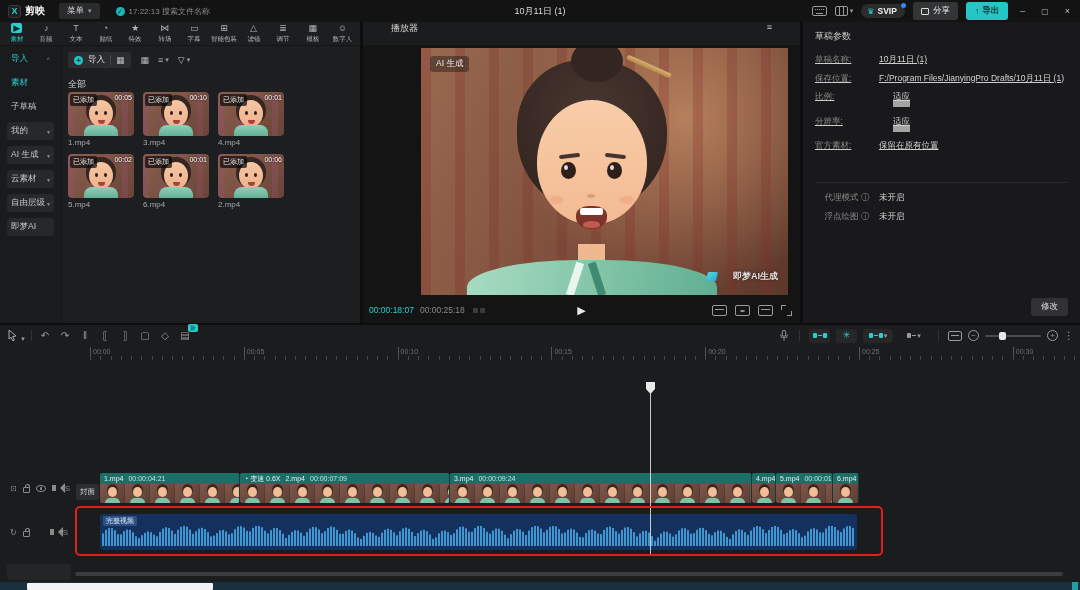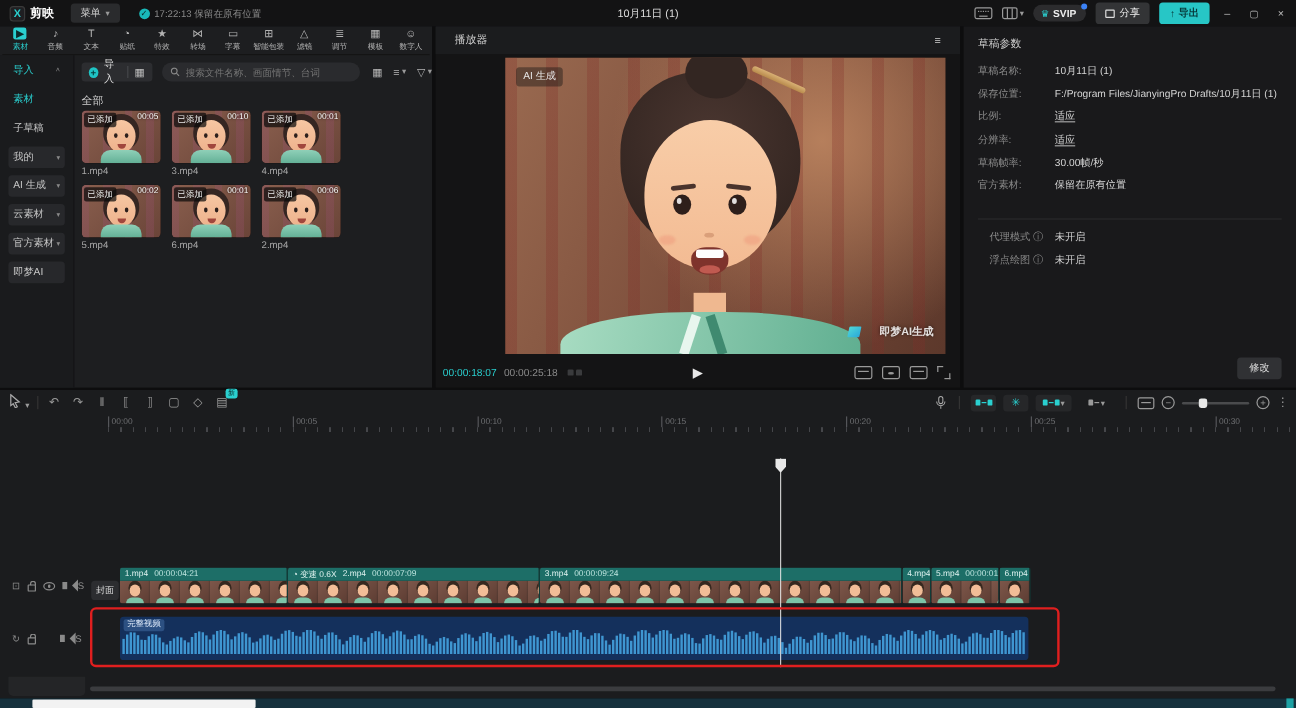--- a/index.html
+++ b/index.html
@@ -71,21 +71,21 @@
   .dur{position:absolute;right:2px;top:2px;color:#fff;font-size:7px;text-shadow:0 0 2px #000;z-index:3;}
   .face-bg{position:absolute;inset:0;background:repeating-linear-gradient(90deg,rgba(150,80,110,.30) 0 6px,rgba(0,0,0,0) 6px 18px),linear-gradient(135deg,#8a5f4e,#6a4438);}
   .mthumb.dark .face-bg{left:18px;right:18px;background:linear-gradient(#6a4438,#4a2f28);}
   .face-hair{position:absolute;left:18px;top:3px;width:30px;height:30px;background:#352622;border-radius:50% 50% 45% 45%;}
   .face-skin{position:absolute;left:21px;top:8px;width:24px;height:27px;background:linear-gradient(#f6c6a2,#eeb28c);border-radius:50%;}
   .face-eyes{position:absolute;left:27px;top:19px;width:3px;height:4px;background:#2c1f1c;border-radius:50%;box-shadow:9px 0 0 #2c1f1c;}
   .face-mouth{position:absolute;left:30px;top:28px;width:7px;height:4px;background:#a0463c;border-radius:0 0 8px 8px;}
   .face-body{position:absolute;left:16px;bottom:0;width:34px;height:11px;background:linear-gradient(#8fd0b8,#63b096);border-radius:8px 8px 0 0;}
 
   
-  .player-header{position:absolute;left:0;top:0;right:0;height:23px;background:#1b1c1e;display:flex;align-items:center;justify-content:space-between;padding:0 16px;font-size:9px;color:#cfcfcf;}
+  .player-header{position:absolute;left:0;top:0;right:0;height:23px;background:#1b1c1e;display:flex;justify-content:space-between;padding:0 28px;font-size:9px;color:#cfcfcf;}
   .video{position:absolute;left:58px;top:26px;width:367px;height:247px;background:#2a1d18;overflow:hidden;}
   .pv-bg{position:absolute;inset:0;background:repeating-linear-gradient(90deg,rgba(130,45,40,.28) 0 10px,rgba(0,0,0,0) 10px 34px),radial-gradient(circle at 72% 28%,#b67f5c 0%,rgba(0,0,0,0) 55%),linear-gradient(115deg,#9a6a50 0%,#7a4c3a 55%,#5c382b 100%);}
   .pv-hair{position:absolute;left:96px;top:12px;width:150px;height:152px;background:radial-gradient(circle at 50% 35%,#4a3630,#2c201c);border-radius:48% 52% 55% 55%;}
   .pv-bun{position:absolute;left:150px;top:-8px;width:52px;height:42px;background:#332622;border-radius:50%;}
   .pv-pin{position:absolute;left:204px;top:16px;width:48px;height:5px;background:linear-gradient(#d8b074,#b88a4c);border-radius:3px;transform:rotate(24deg);}
   .pv-face{position:absolute;left:116px;top:52px;width:110px;height:124px;background:linear-gradient(#f8cda8,#f3bb93);border-radius:50% 50% 48% 48%;}
   .pv-brow{position:absolute;width:21px;height:4px;background:#4a332c;border-radius:2px;}
   .pv-eye{position:absolute;width:15px;height:17px;background:#2e1f1b;border-radius:50%;}
   .pv-eye::after{content:"";position:absolute;left:3px;top:3px;width:4px;height:5px;background:#fff;border-radius:50%;opacity:.85;}
   .pv-nose{position:absolute;left:166px;top:146px;width:8px;height:4px;background:#da9f7a;border-radius:50%;}
@@ -109,25 +109,25 @@
   .pc-right{position:absolute;right:8px;display:flex;gap:8px;align-items:center;}
   .pc-box{width:15px;height:11px;border:1px solid #9a9a9a;border-radius:2px;position:relative;}
   .pc-box::before{content:"";position:absolute;left:2px;top:3px;right:2px;height:1px;background:#9a9a9a;}
   .pc-box.focus::before{left:4px;right:4px;top:4px;height:2px;border-radius:50%;}
   .pc-exp{width:11px;height:11px;position:relative;}
   .pc-exp::before{content:"";position:absolute;left:0;top:0;width:4px;height:4px;border-left:1px solid #9a9a9a;border-top:1px solid #9a9a9a;}
   .pc-exp::after{content:"";position:absolute;right:0;bottom:0;width:4px;height:4px;border-right:1px solid #9a9a9a;border-bottom:1px solid #9a9a9a;}
 
   
   .params-header{position:absolute;left:12px;top:8px;font-size:9px;color:#cfcfcf;}
-  .prows{position:absolute;left:12px;top:32px;right:4px;}
+  .prows{position:absolute;left:12px;top:32px;right:4px;text-decoration:underline;}
   .prow{display:flex;margin-bottom:8.5px;font-size:8.5px;line-height:10px;}
   .plabel{width:64px;color:#8a8a8a;flex:none;}
   .pvalue{color:#d4d4d4;white-space:nowrap;}
-  .pvalue.link{border-bottom:1px solid #a3a3a3;}
+  .pvalue.link{border-bottom:6px solid #a3a3a3;margin-left:14px;}
   .pdivider{position:absolute;left:12px;right:12px;top:160px;height:1px;background:#2a2a2c;}
   .ptoggles{position:absolute;left:12px;top:170px;right:8px;text-align:center;}
   .modify-btn{position:absolute;right:12px;bottom:7px;background:#303134;border-radius:3px;padding:3px 10px;font-size:8.5px;color:#ddd;}
 
   
   .timeline{position:absolute;left:0;top:325px;width:1080px;height:257px;background:#1b1c1e;}
   .tl-toolbar{position:absolute;left:0;top:0;right:0;height:21px;display:flex;align-items:center;}
   .tl-ic{color:#9a9a9a;font-size:10px;width:20px;text-align:center;flex:none;}
   .tl-sep{width:1px;height:11px;background:#333;margin:0 3px;flex:none;}
   .tl-right{position:absolute;right:6px;top:0;height:21px;display:flex;align-items:center;gap:6px;}
@@ -187,21 +187,21 @@
     <div class="logo">
       <span class="logo-mark">X</span>
       <span>剪映</span>
     </div>
     <div class="menu-pill">
       <span>菜单</span>
       <span class="chev">▾</span>
     </div>
     <div class="autosave">
       <span class="autosave-dot">✓</span>
-      <span>17:22:13 保留在原有位置</span>
+      <span>17:22:13 搜索文件名称</span>
     </div>
     <div class="doc-title">10月11日 (1)</div>
     <div class="tb-right">
       <span class="kb-icon"></span>
       <span style="display:flex;align-items:center;gap:2px;">
         <span class="layout-icon"></span>
         <span class="chev">▾</span>
       </span>
       <span class="svip">
         <span class="crown">♛</span>
@@ -289,41 +289,34 @@
         </div>
         <div class="side-item pill">
           <span>AI 生成</span>
           <span class="chev">▾</span>
         </div>
         <div class="side-item pill">
           <span>云素材</span>
           <span class="chev">▾</span>
         </div>
         <div class="side-item pill">
-          <span>官方素材</span>
+          <span>自由层级</span>
           <span class="chev">▾</span>
         </div>
         <div class="side-item pill">
           <span>即梦AI</span>
         </div>
       </div>
 
     <div class="media-toolbar">
       <span class="import-pill">
         <span class="import-dot">+</span>
         <span>导入</span>
         <span class="import-sep"></span>
         <span class="g-ic">▦</span>
-      </span>
-      <span class="search-box">
-        <svg width="8" height="8" viewBox="0 0 10 10">
-            <circle cx="4" cy="4" r="3" fill="none" stroke="#888" stroke-width="1.2"></circle>
-            <line x1="6.2" y1="6.2" x2="9" y2="9" stroke="#888" stroke-width="1.2"></line>
-          </svg>
-        <input placeholder="搜索文件名称、画面情节、台词" style="">
       </span>
       <span class="mt-icons">
         <span class="mt-item">
             <span>▦</span>
           </span>
         <span class="mt-item">
             <span>≡</span>
             <span class="chev">▾</span>
           </span>
         <span class="mt-item">
@@ -475,24 +468,20 @@
           <span class="plabel">保存位置:</span>
           <span class="pvalue">F:/Program Files/JianyingPro Drafts/10月11日 (1)</span>
         </div>
         <div class="prow">
           <span class="plabel">比例:</span>
           <span class="pvalue link">适应</span>
         </div>
         <div class="prow">
           <span class="plabel">分辨率:</span>
           <span class="pvalue link">适应</span>
-        </div>
-        <div class="prow">
-          <span class="plabel">草稿帧率:</span>
-          <span class="pvalue">30.00帧/秒</span>
         </div>
         <div class="prow">
           <span class="plabel">官方素材:</span>
           <span class="pvalue">保留在原有位置</span>
         </div>
       </div>
     <div class="pdivider"></div>
     <div class="ptoggles">
         <div class="prow">
           <span class="plabel">代理模式 ⓘ</span>

